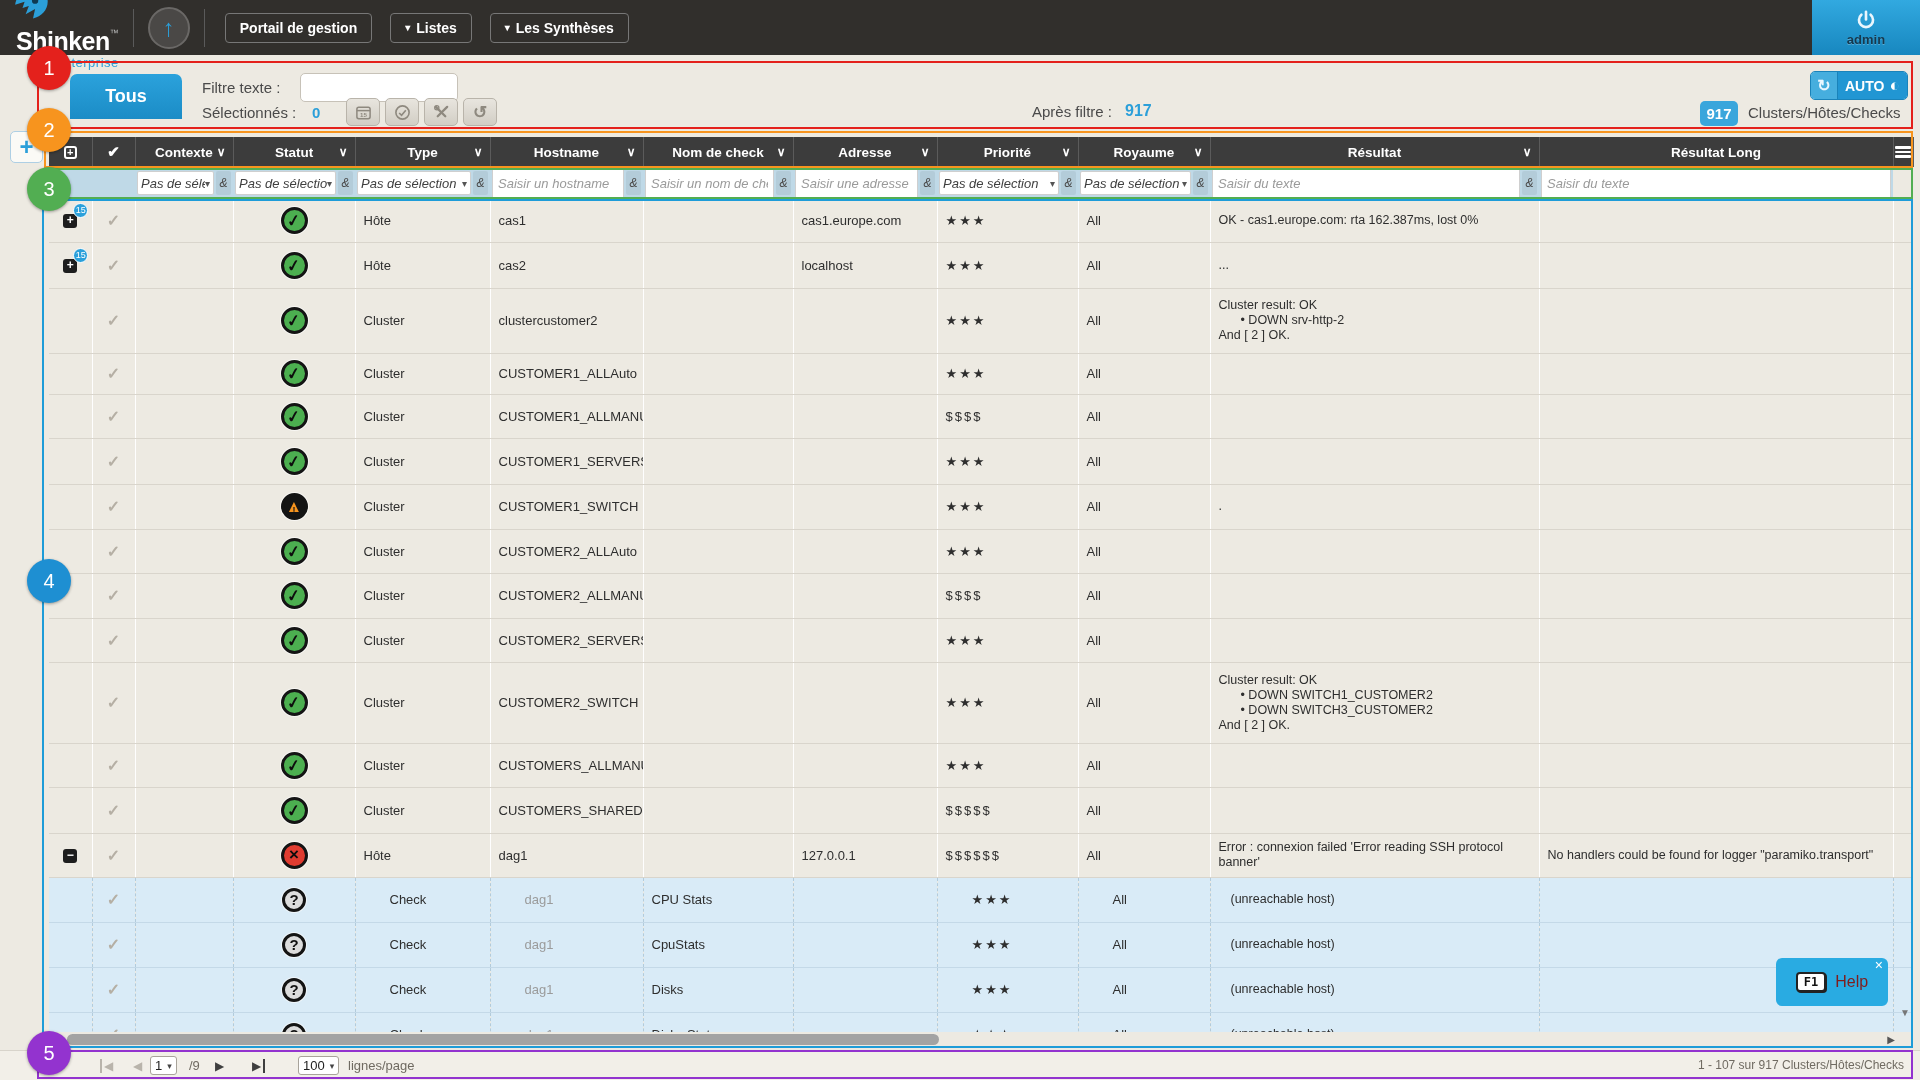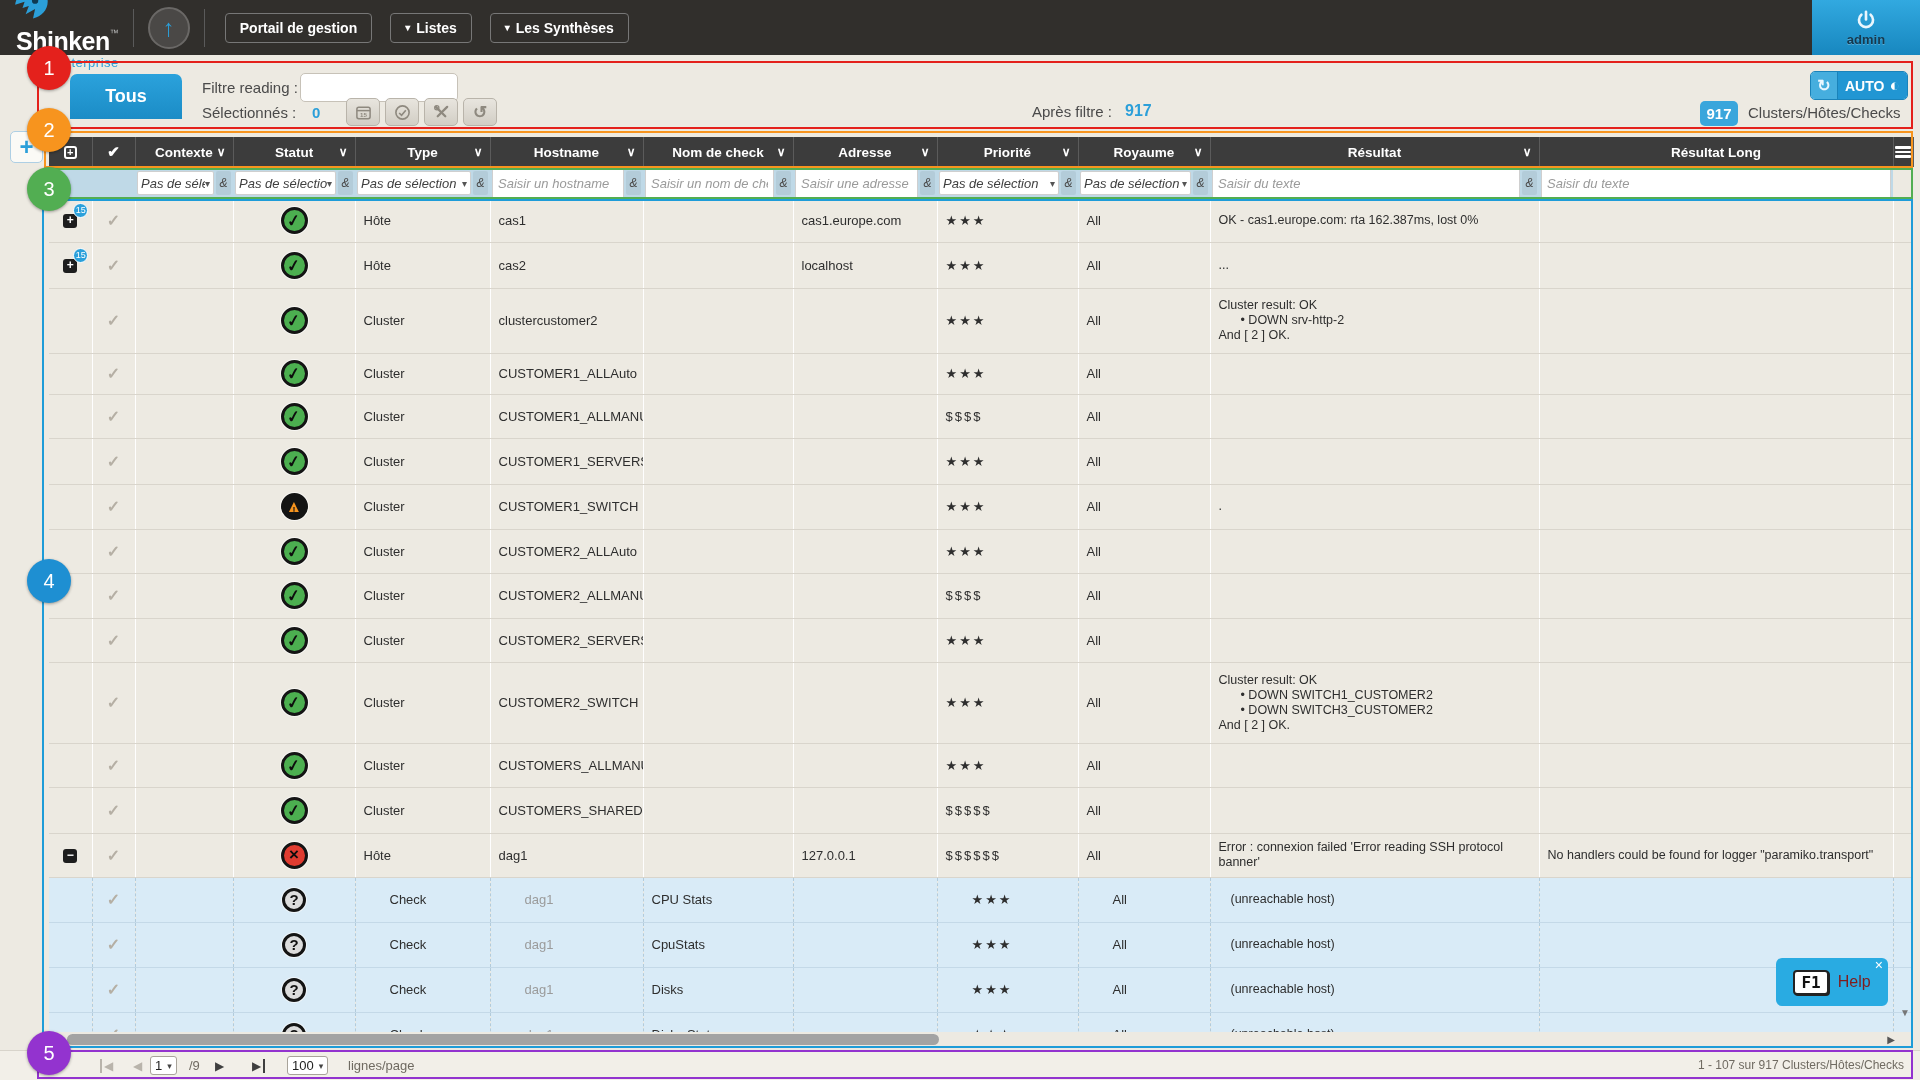--- a/index.html
+++ b/index.html
@@ -106,21 +106,21 @@
   .pgarrow.dis { color:#b9b4ab; }
   .barL { border-left:2px solid currentColor; padding-left:2px; }
   .barR { border-right:2px solid currentColor; padding-right:2px; }
   .pgsel { background:#fff; border:1px solid #a8a39a; border-radius:3px; padding:1px 4px; display:flex; gap:5px; align-items:center; font-size:13px; color:#222; cursor:pointer; }
   .pgsel .fcaret { font-size:9px; color:#444; }
   .pg-static { color:#6f6a61; cursor:default; }
   .range-text { position:absolute; right:16px; top:7px; font-size:12px; color:#6f6a61; }
 
   
   .help { position:absolute; left:1776px; top:958px; width:112px; height:48px; background:#29abe2; border-radius:6px; display:flex; align-items:center; justify-content:center; gap:9px; cursor:pointer; z-index:30; }
-  .f1key { background:#fff; border:2px solid #222; border-radius:4px; font-family:"DejaVu Sans Mono", monospace; font-size:16px; font-weight:bold; color:#111; padding:1px 6px; box-shadow:1px 1px 0 #222; }
+  .f1key { background:#fff; border:2px solid #222; border-radius:4px; font-family:"DejaVu Sans Mono", monospace; font-size:12px; font-weight:bold; color:#111; padding:1px 6px; box-shadow:1px 1px 0 #222; }
   .help-label { color:#7f1d1d; font-size:16px; }
   .help-close { position:absolute; right:5px; top:0px; color:#fff; font-size:14px; line-height:14px; cursor:pointer; }
 
   
   .ann-box { position:absolute; border-style:solid; border-width:2px; background:transparent; pointer-events:none; z-index:40; }
   .ann-circle { position:absolute; width:44px; height:44px; border-radius:50%; color:#fff; font-size:20px; display:flex; align-items:center; justify-content:center; z-index:60; box-shadow:0 1px 3px rgba(0,0,0,0.35); pointer-events:none; }
 </style>
 </head>
 <body>
 
@@ -159,21 +159,21 @@
       <svg viewBox="0 0 20 20">
         <path d="M10 2.5v7" stroke="#eaf6fd" stroke-width="2.4" fill="none" stroke-linecap="round"></path>
         <path d="M5.8 5.2a6.4 6.4 0 1 0 8.4 0" stroke="#eaf6fd" stroke-width="2.4" fill="none" stroke-linecap="round"></path>
       </svg>
       <span class="admin-label">admin</span>
     </div>
   </header>
 
   <div class="tab-tous">Tous</div>
   <div class="tab-add">+</div>
-  <div class="qf-label">Filtre reading :</div>
+  <div class="qf-label">Filtre texte :</div>
   <input class="qf-input" value="" style="">
   <div class="sel-label">Sélectionnés :</div>
   <div class="sel-count">0</div>
   <div class="actbtns">
     <button class="actbtn">
       <svg viewBox="0 0 18 18">
         <rect x="2" y="3.5" width="14" height="12" rx="2" fill="none" stroke="#8e897f" stroke-width="1.6"></rect>
         <line x1="2" y1="7" x2="16" y2="7" stroke="#8e897f" stroke-width="1.6"></line>
         <text x="9" y="14" font-size="6.5" font-weight="bold" fill="#8e897f" text-anchor="middle" font-family="Liberation Sans, sans-serif">15</text>
       </svg>
@@ -706,21 +706,21 @@
           <span class="fcaret">▾</span>
         </span>
     </div>
     <div class="pg pg-static" style="left:189px;">/9</div>
     <div class="pg" style="left:215px;">
         <span class="pgarrow">▶</span>
       </div>
     <div class="pg" style="left:252px;">
         <span class="pgarrow barR">▶</span>
       </div>
-    <div class="pg" style="left:287px;">
+    <div class="pg" style="left:298px;">
       <span class="pgsel">
           <span>100</span>
           <span class="fcaret">▾</span>
         </span>
     </div>
     <div class="pg pg-static" style="left:348px;">lignes/page</div>
     <div class="range-text">1 - 107 sur 917 Clusters/Hôtes/Checks</div>
   </div>
 
   <div class="help">

